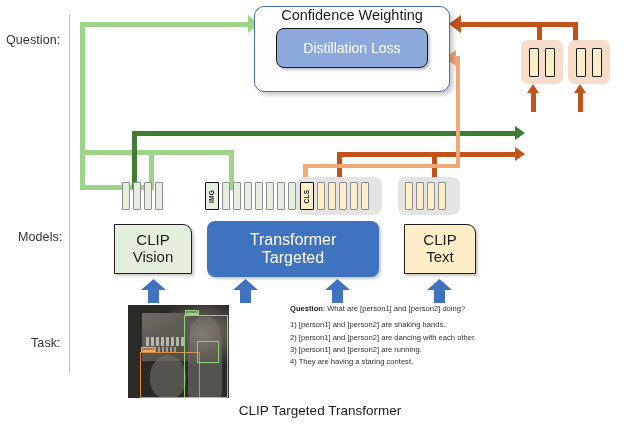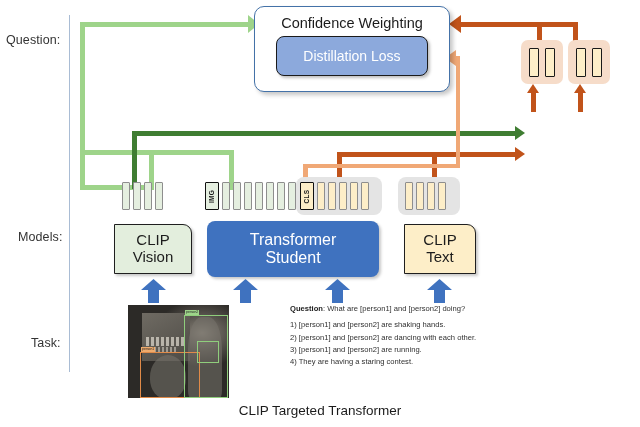--- a/index.html
+++ b/index.html
@@ -11,21 +11,21 @@
   .row-label{position:absolute;font-size:12.5px;color:#333;letter-spacing:.1px;white-space:nowrap;}
   .divider{position:absolute;left:69px;top:15px;width:1px;height:357px;background:#a9bcd4;}
 
   
   .box{position:absolute;box-sizing:border-box;display:flex;align-items:center;
        justify-content:center;text-align:center;}
 
   .cw-outer{left:254px;top:6px;width:196px;height:86px;background:#ffffff;
             border:1.6px solid #4472a8;border-radius:10px;
             box-shadow:3px 3px 4px rgba(0,0,0,.22);
-            flex-direction:column;justify-content:flex-start;padding-top:8px;z-index:6;}
+            flex-direction:column;justify-content:flex-start;padding-top:0;z-index:6;}
   .cw-title{font-size:14.5px;color:#1c1c1c;}
   .dist-loss{margin-top:5px;width:150px;height:38px;background:#8ca9dc;
              border:1.8px solid #1a1a1a;border-radius:8px;color:#ffffff;font-size:14px;
              display:flex;align-items:center;justify-content:center;
              box-shadow:2px 2px 3px rgba(0,0,0,.25);}
 
   .tok-sel{left:512px;top:110px;width:118px;height:52px;background:#c1531a;
            border:1.4px solid #3f6fb0;border-radius:9px;color:#fff;font-size:13.5px;
            box-shadow:3px 3px 4px rgba(0,0,0,.25);z-index:6;}
 
@@ -196,21 +196,21 @@
     <div class="tok yellow"></div>
     <div class="tok yellow"></div>
   </div>
 
   <div class="model m-vision">
     <div>CLIP</div>
     <div>Vision</div>
   </div>
   <div class="model m-student">
     <div>Transformer</div>
-    <div>Student</div>
+    <div>Targeted</div>
   </div>
   <div class="model m-text">
     <div>CLIP</div>
     <div>Text</div>
   </div>
 
   <svg class="uparrow" style="left:141px;top:279px;" width="25" height="24" viewBox="0 0 25 24">
     <path d="M12.5 0 L25 11 L18 11 L18 24 L7 24 L7 11 L0 11 Z" fill="#3f72bf"></path>
   </svg>
   <svg class="uparrow" style="left:233px;top:279px;" width="25" height="24" viewBox="0 0 25 24">

